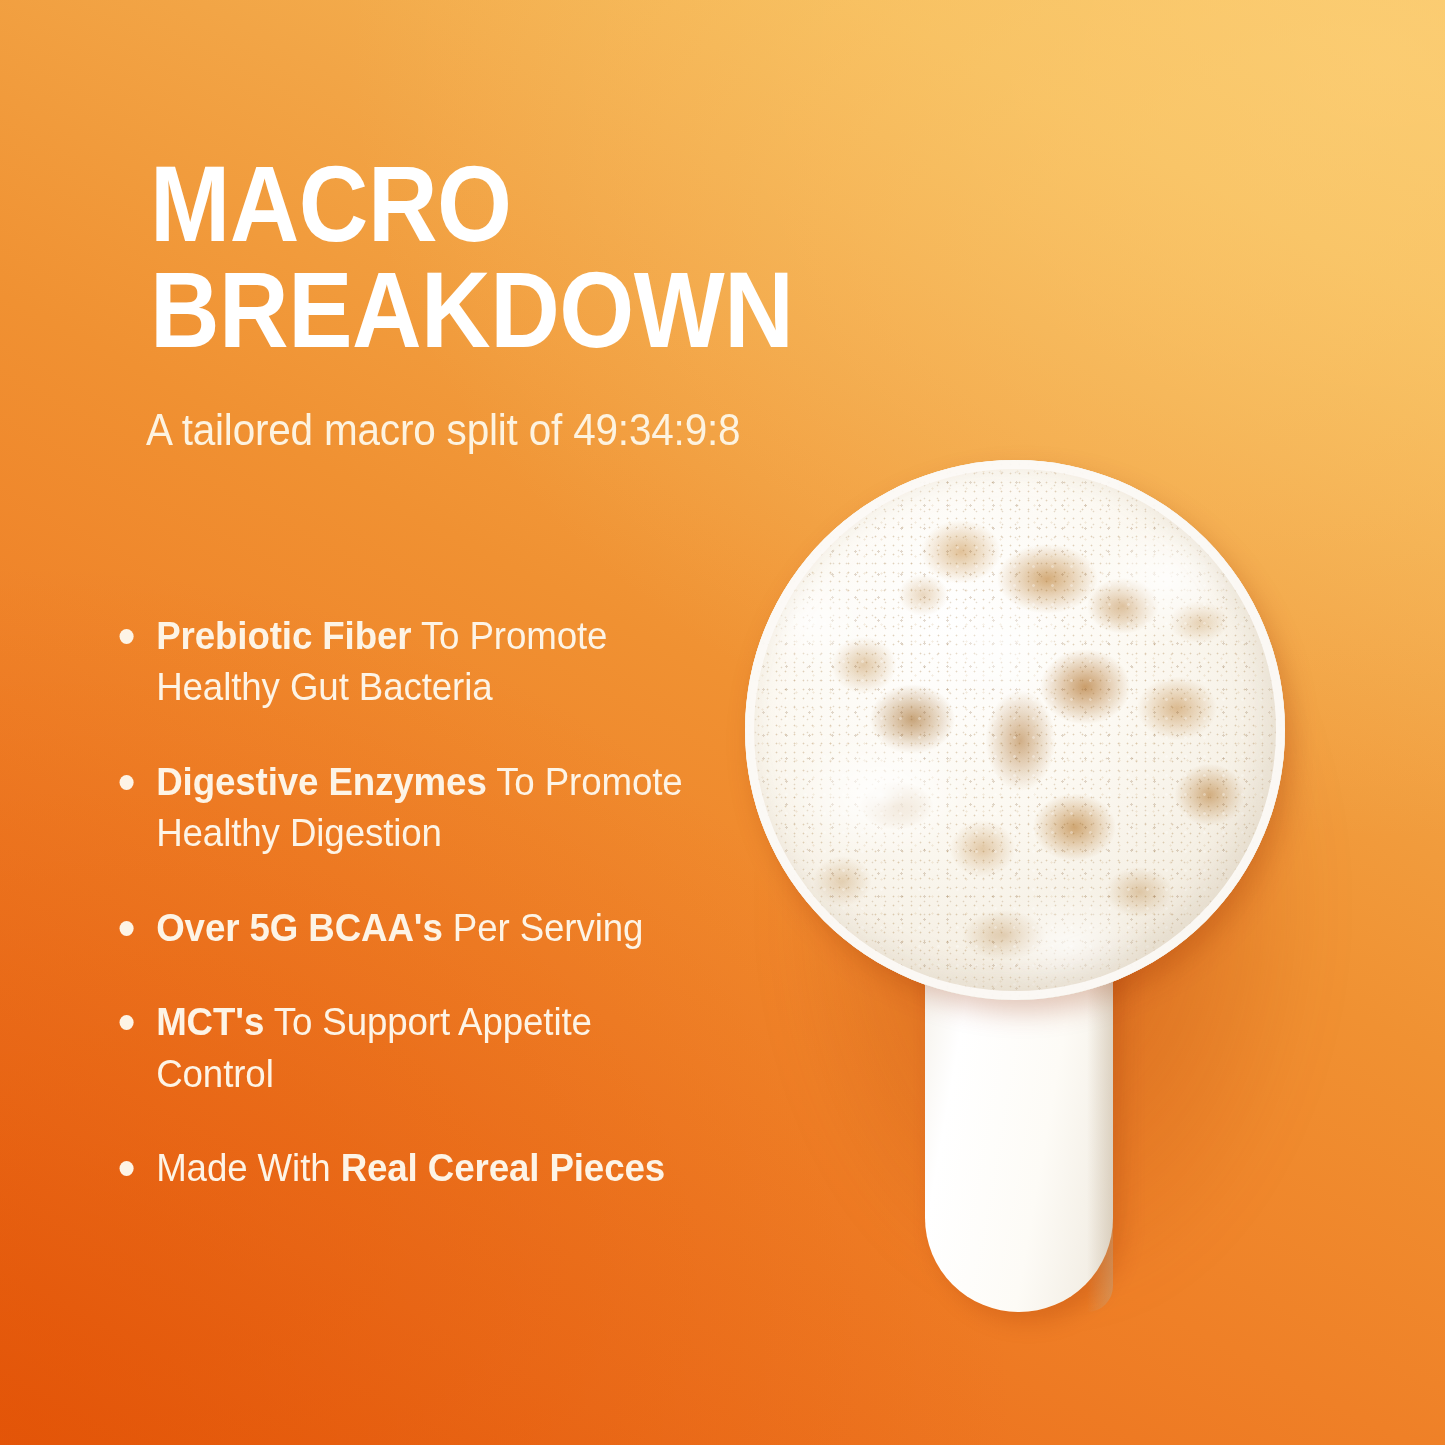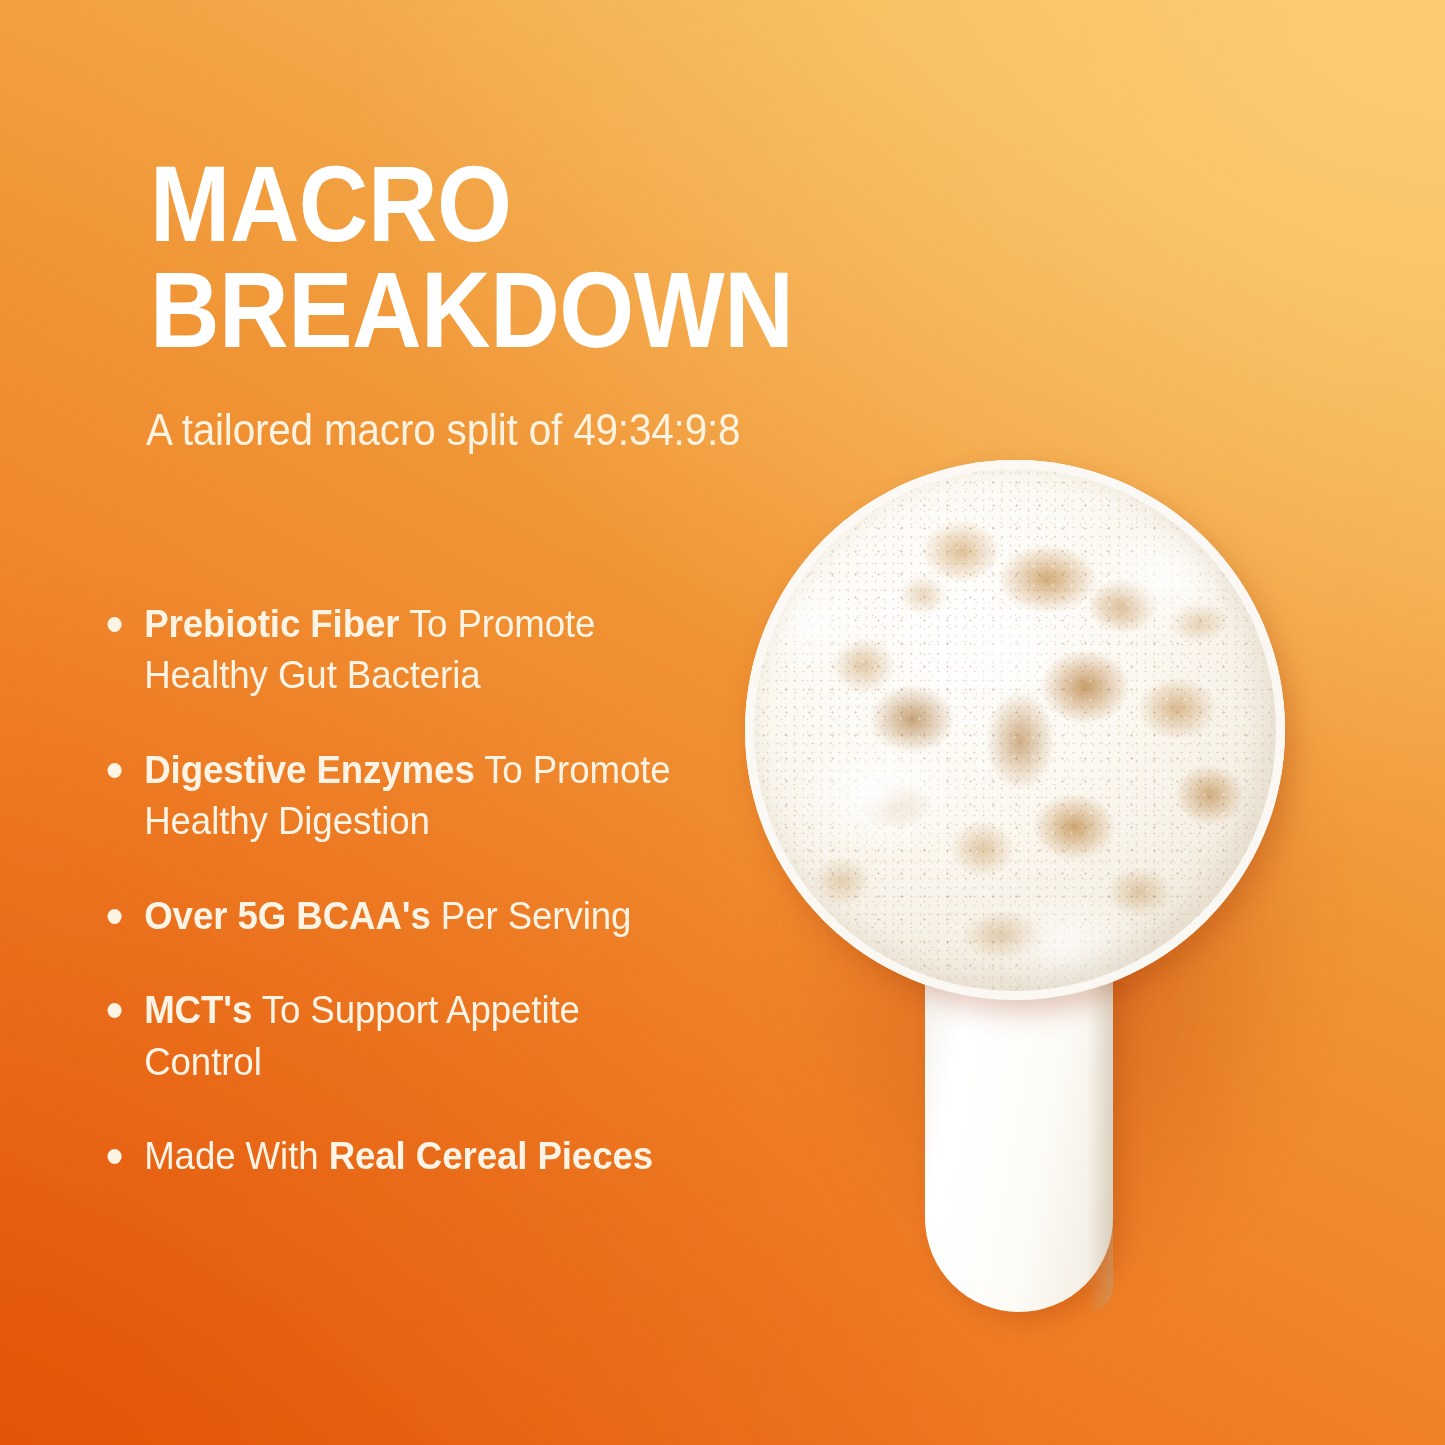--- a/index.html
+++ b/index.html
@@ -80,21 +80,21 @@
     transform: scaleX(0.92);
     transform-origin: left top;
     white-space: nowrap;
   }
 
   .bullets {
     position: absolute;
     left: 100px;
     top: 598px;
     width: 620px;
-    margin: 0;
+    margin: 12px;
     padding: 0;
     list-style: none;
   }
 
   .bullet-item {
     position: relative;
     padding-left: 47px;
     margin-bottom: 43px;
     color: #fdf4e6;
     font-family: "Liberation Sans Narrow", "Liberation Sans", sans-serif;

